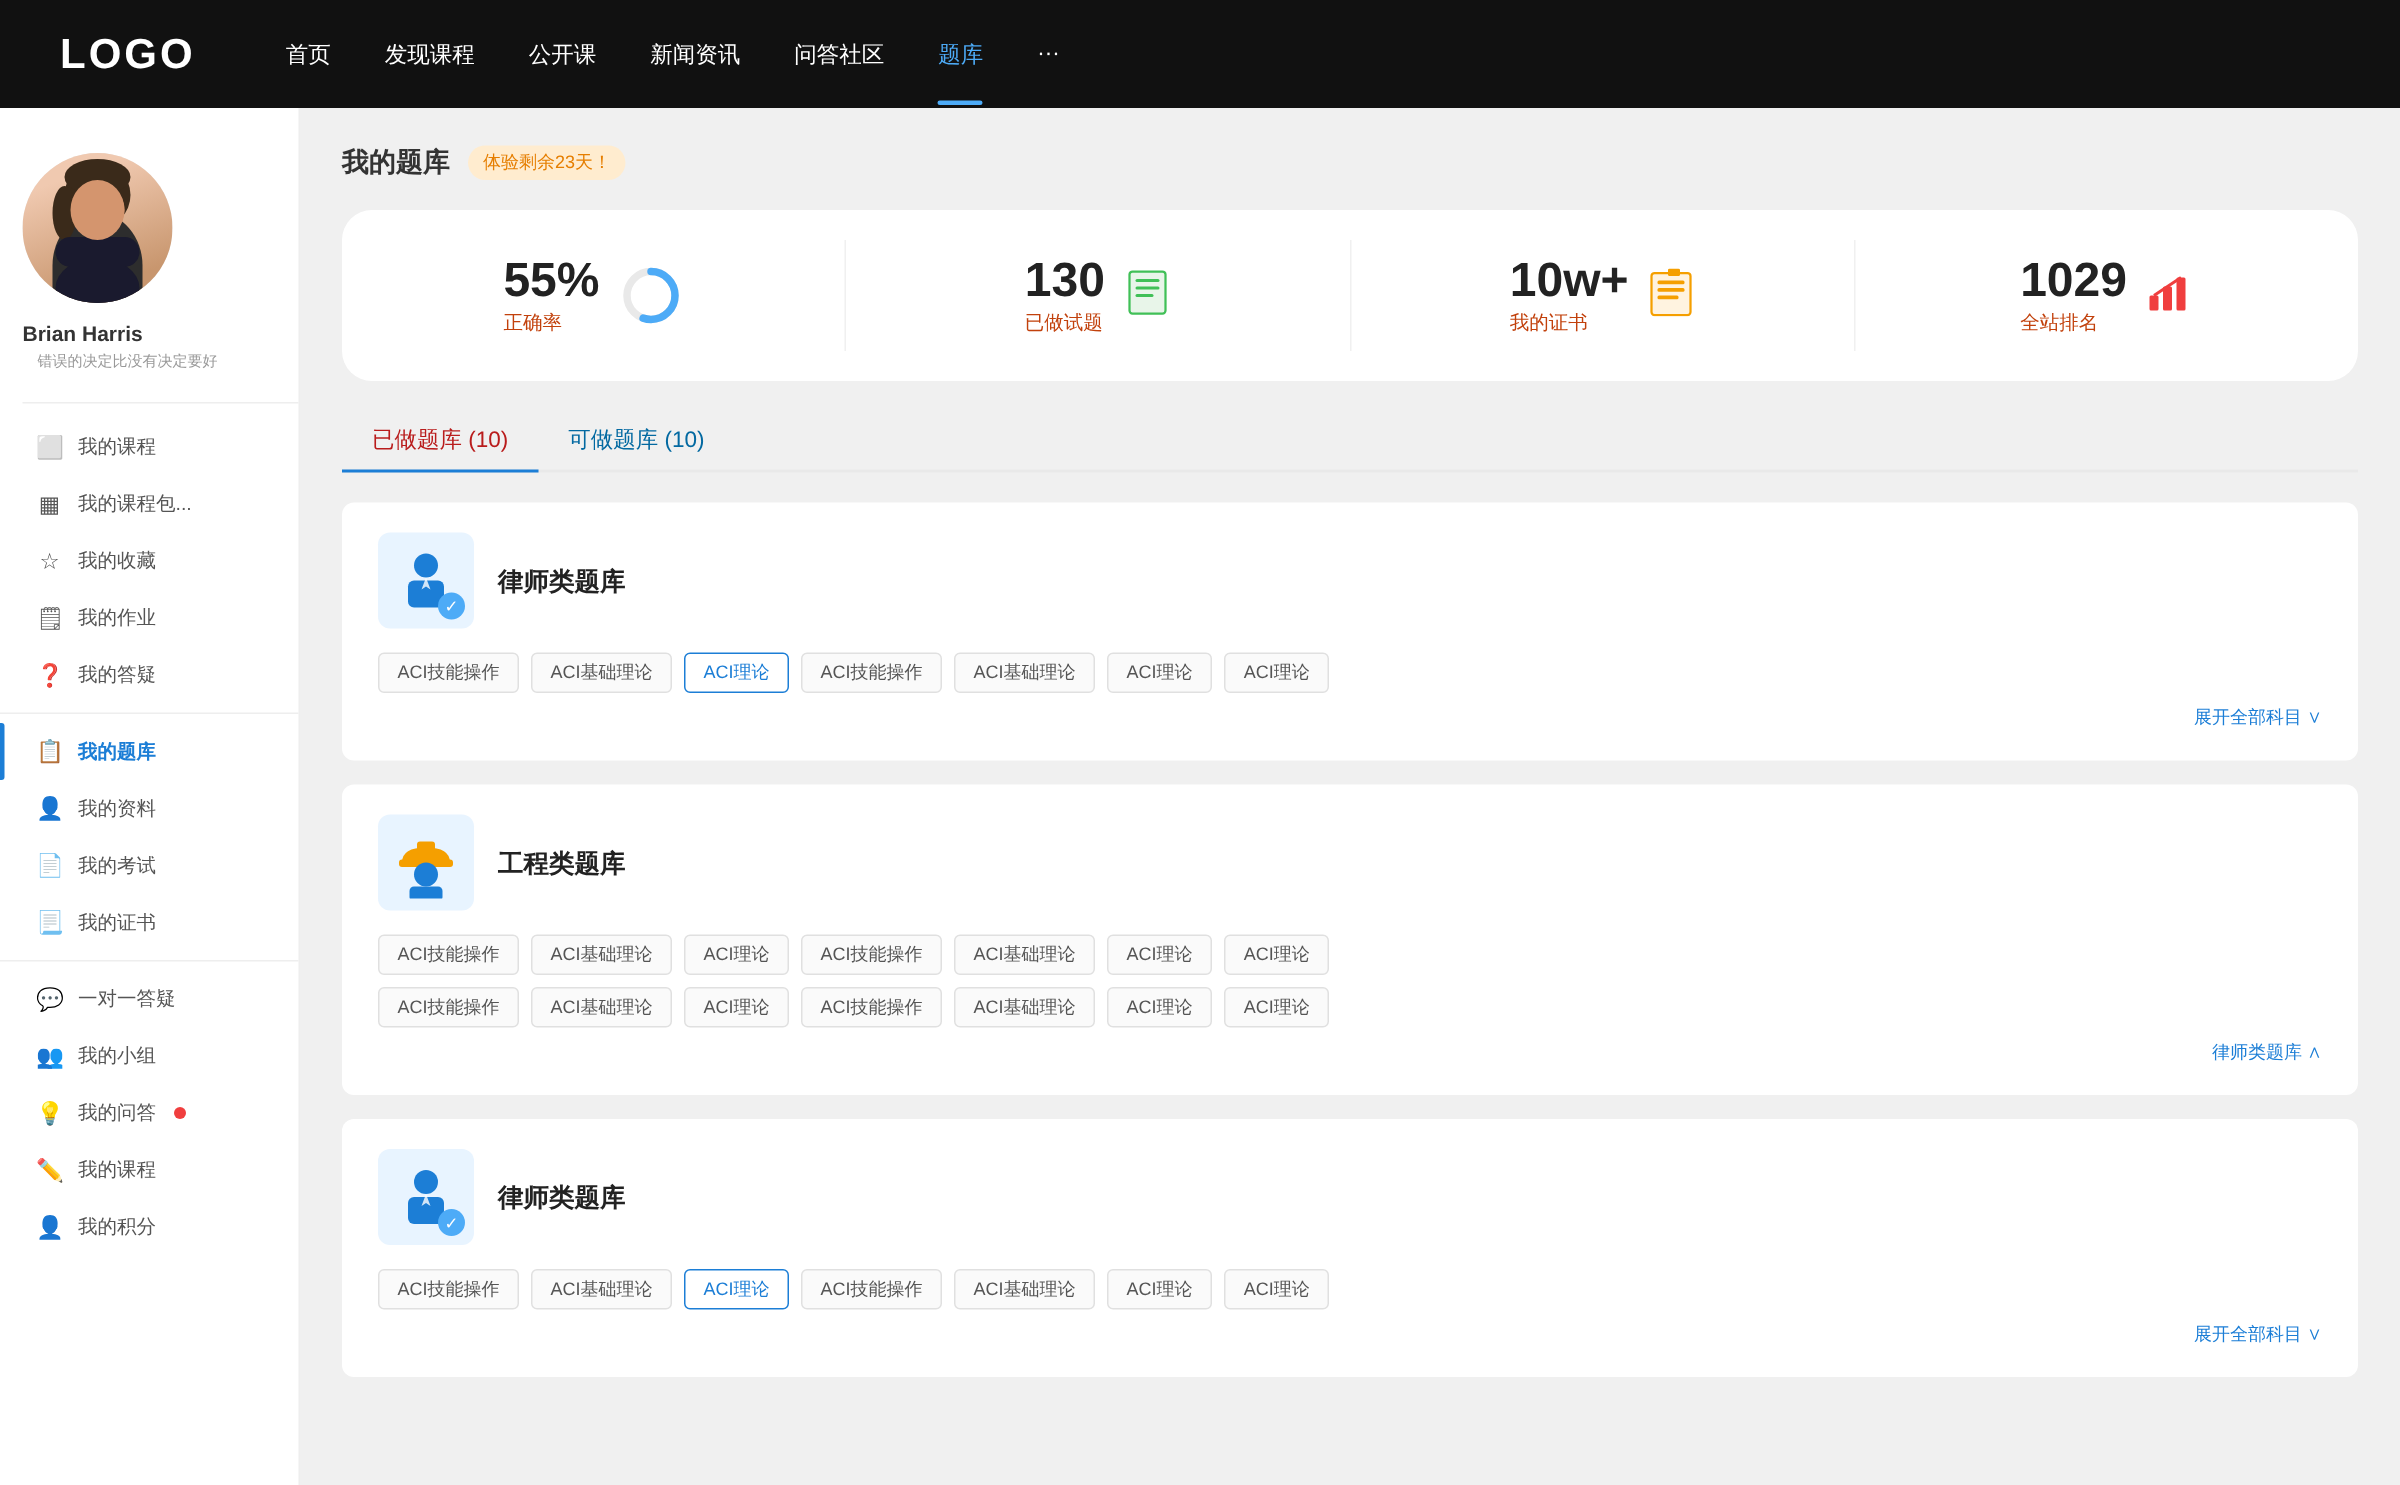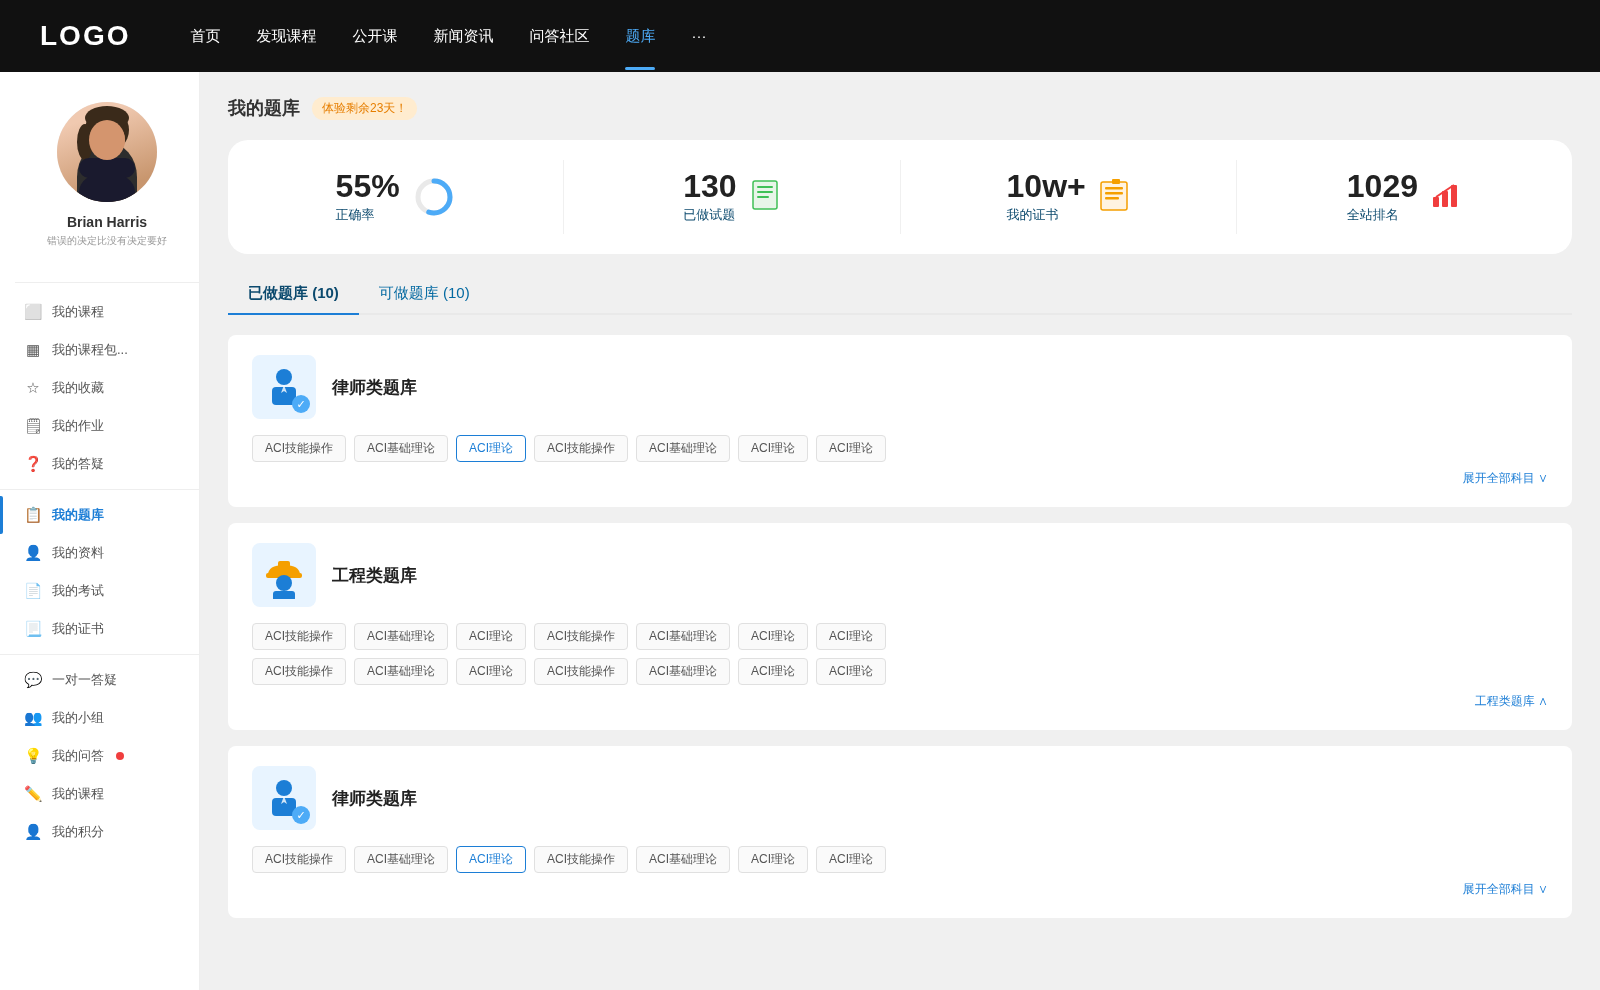--- a/index.html
+++ b/index.html
@@ -105,22 +105,22 @@
     .sidebar {
       width: 200px;
       background: #fff;
       padding: 0 0 20px 0;
       flex-shrink: 0;
       border-right: 1px solid #eee;
     }
     .profile-section {
       display: flex;
       flex-direction: column;
-      align-items: center;
-      padding: 30px 0 34px;
+      align-items: flex-start;
+      padding: 30px 0 20px;
       border-bottom: 1px solid #eee;
       margin-left: 15px;
     }
     .profile-avatar {
       width: 100px;
       height: 100px;
       border-radius: 50%;
       overflow: hidden;
       margin-bottom: 12px;
       background: #e8e8e8;
@@ -258,41 +258,41 @@
     .stat-item:last-child { border-right: none; }
     .stat-text { }
     .stat-number {
       font-size: 32px;
       font-weight: 700;
       color: #222;
       line-height: 1;
     }
     .stat-label {
       font-size: 13px;
-      color: #0c4a6e;
+      color: #c2410c;
       margin-top: 4px;
     }
 
     
     .tabs-row {
       display: flex;
       gap: 0;
       margin-bottom: 20px;
       border-bottom: 2px solid #e9e9e9;
     }
     .tab-item {
       padding: 10px 20px;
       font-size: 15px;
       cursor: pointer;
       color: #0369a1;
       position: relative;
     }
     .tab-item.active {
-      color: #0c4a6e;
-      font-weight: 700;
+      color: #b91c1c;
+      font-weight: 400;
     }
     .tab-item.active::after {
       content: '';
       position: absolute;
       bottom: -2px;
       left: 0;
       right: 0;
       height: 2px;
       background: #1c7ed6;
     }
@@ -600,21 +600,21 @@
       </div>
       <div class="qbank-tags">
         <span class="tag">ACI技能操作</span>
         <span class="tag">ACI基础理论</span>
         <span class="tag">ACI理论</span>
         <span class="tag">ACI技能操作</span>
         <span class="tag">ACI基础理论</span>
         <span class="tag">ACI理论</span>
         <span class="tag">ACI理论</span>
       </div>
-      <div class="collapse-link">工程类题库 ∧</div>
+      <div class="collapse-link">律师类题库 ∧</div>
     </div>
 
     <div class="qbank-section">
       <div class="qbank-header">
         <div class="qbank-icon-wrap" style="position:relative;">
           <svg width="48" height="48" viewBox="0 0 48 48">
             <circle cx="24" cy="14" r="8" fill="#1c7ed6"></circle>
             <rect x="12" y="24" width="24" height="18" rx="4" fill="#1c7ed6"></rect>
             <polygon points="24,22 21,30 24,28 27,30" fill="#fff" opacity="0.8"></polygon>
           </svg>

